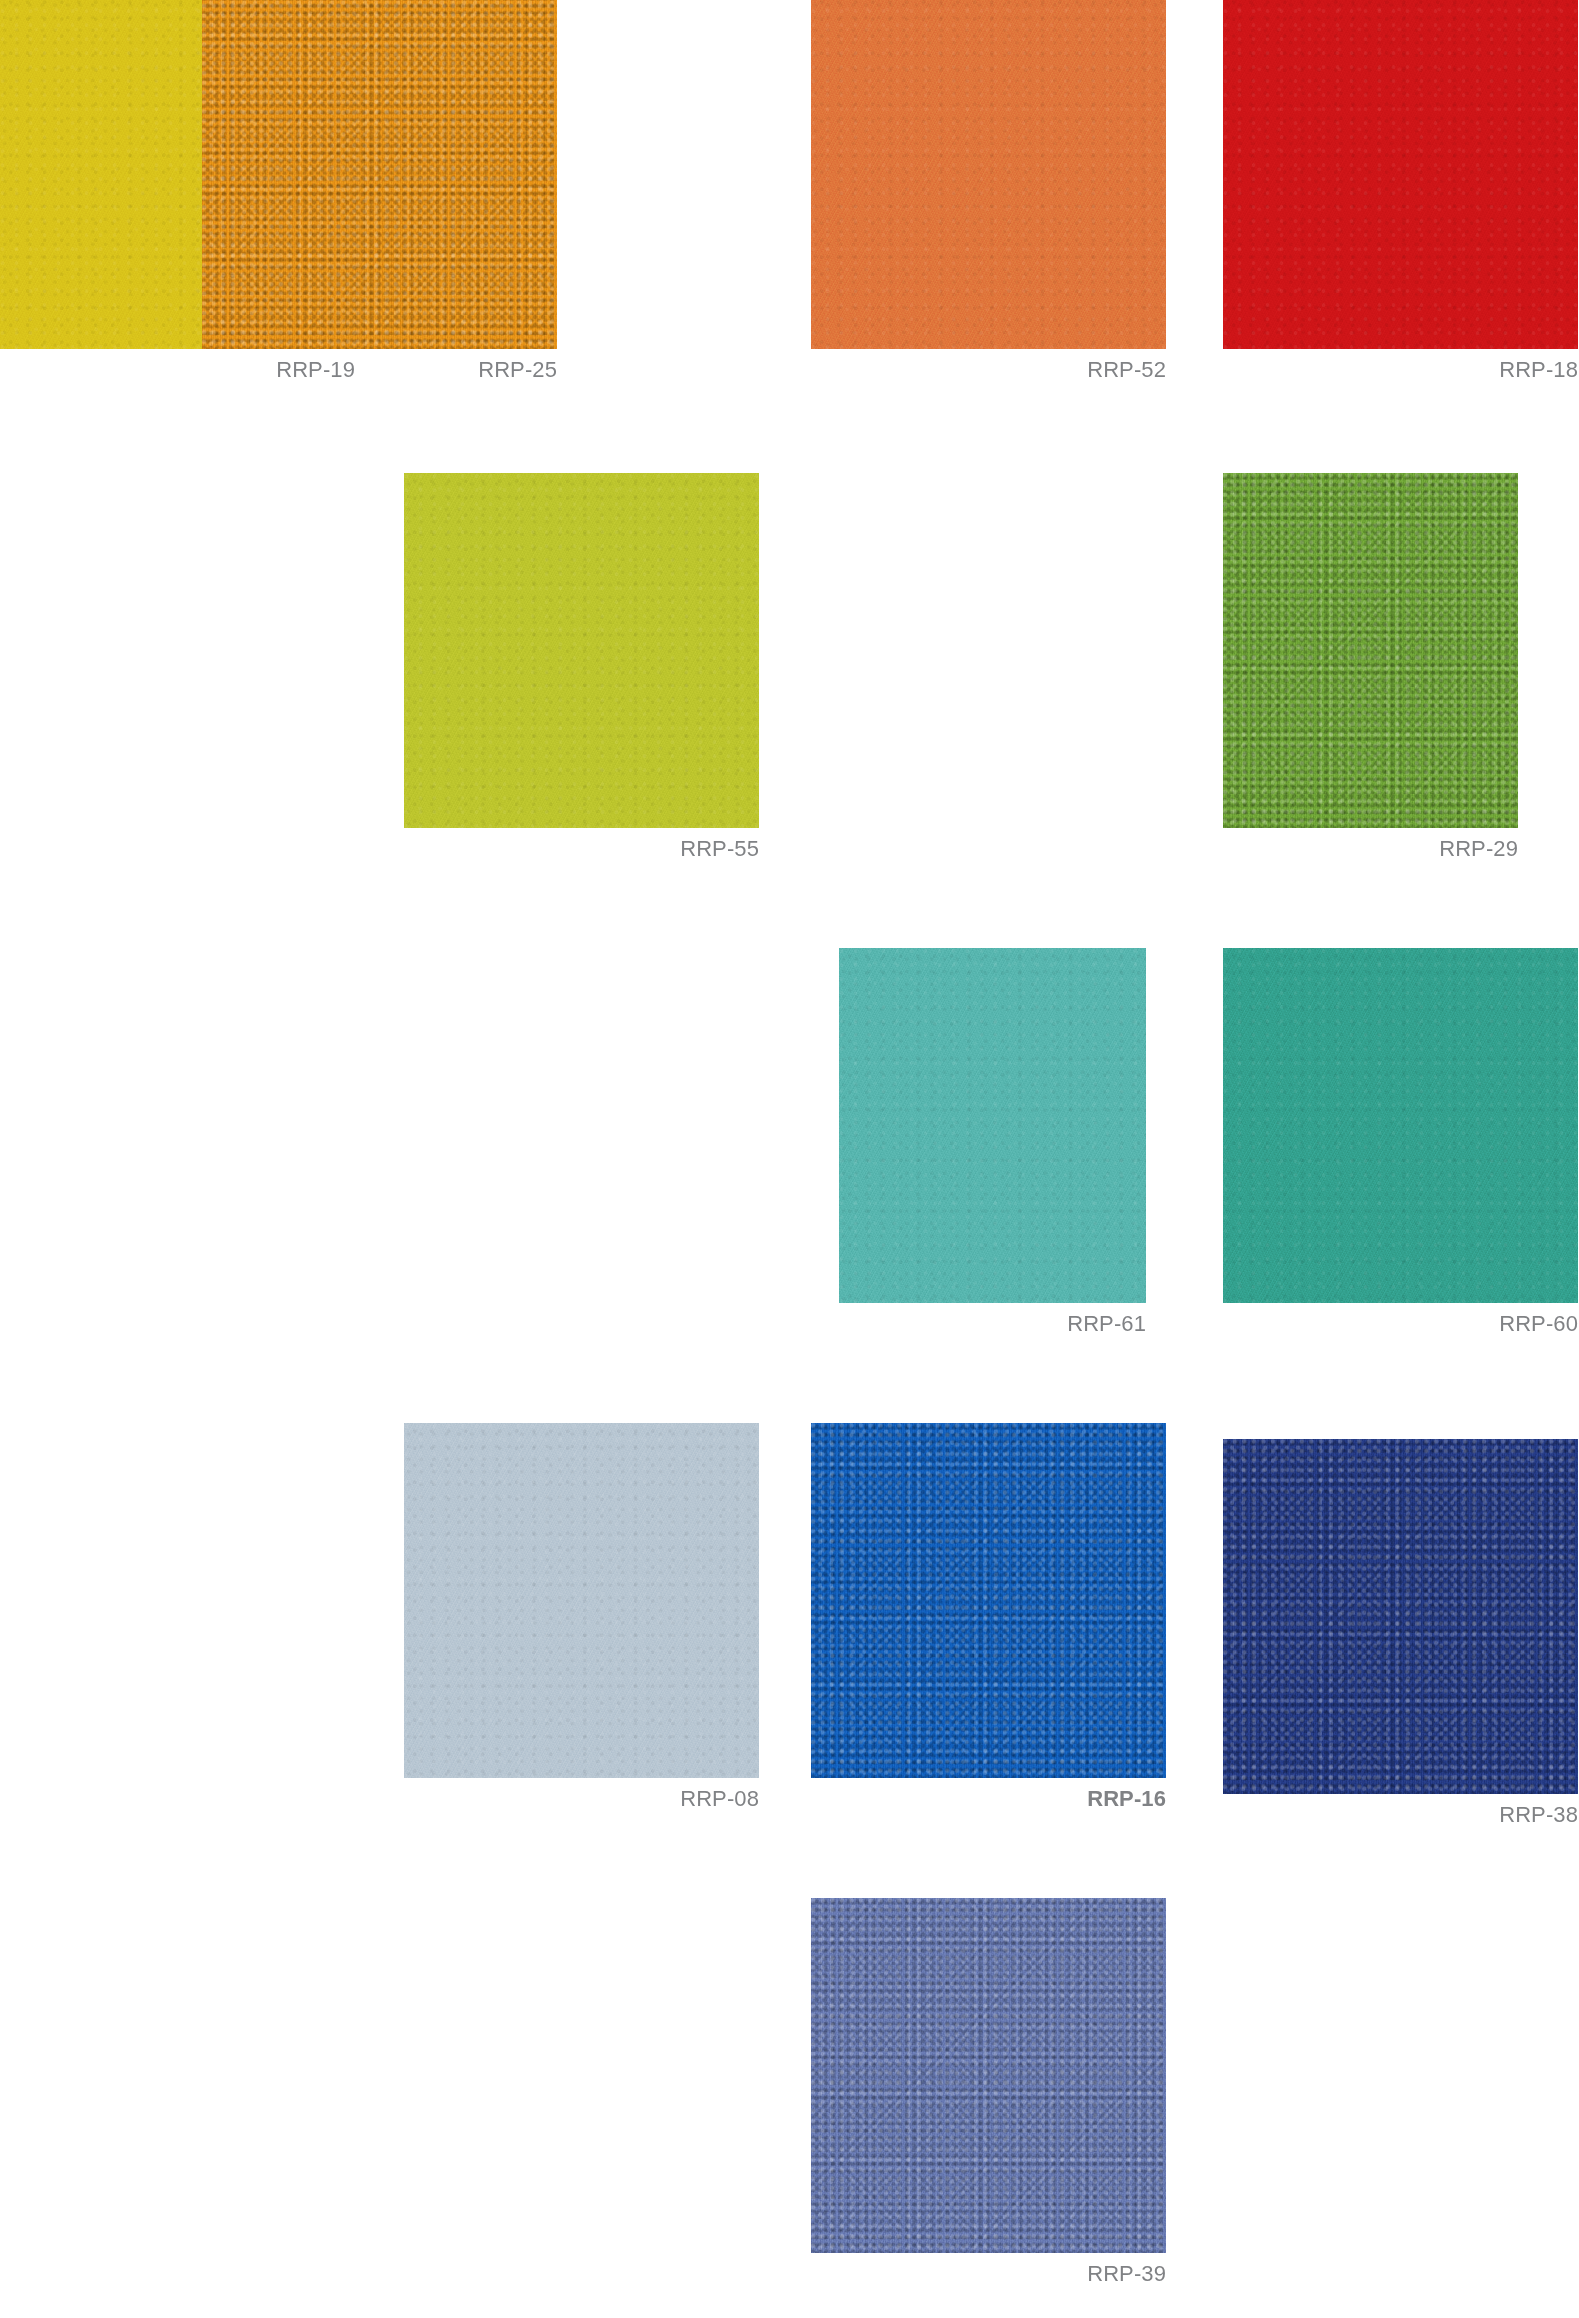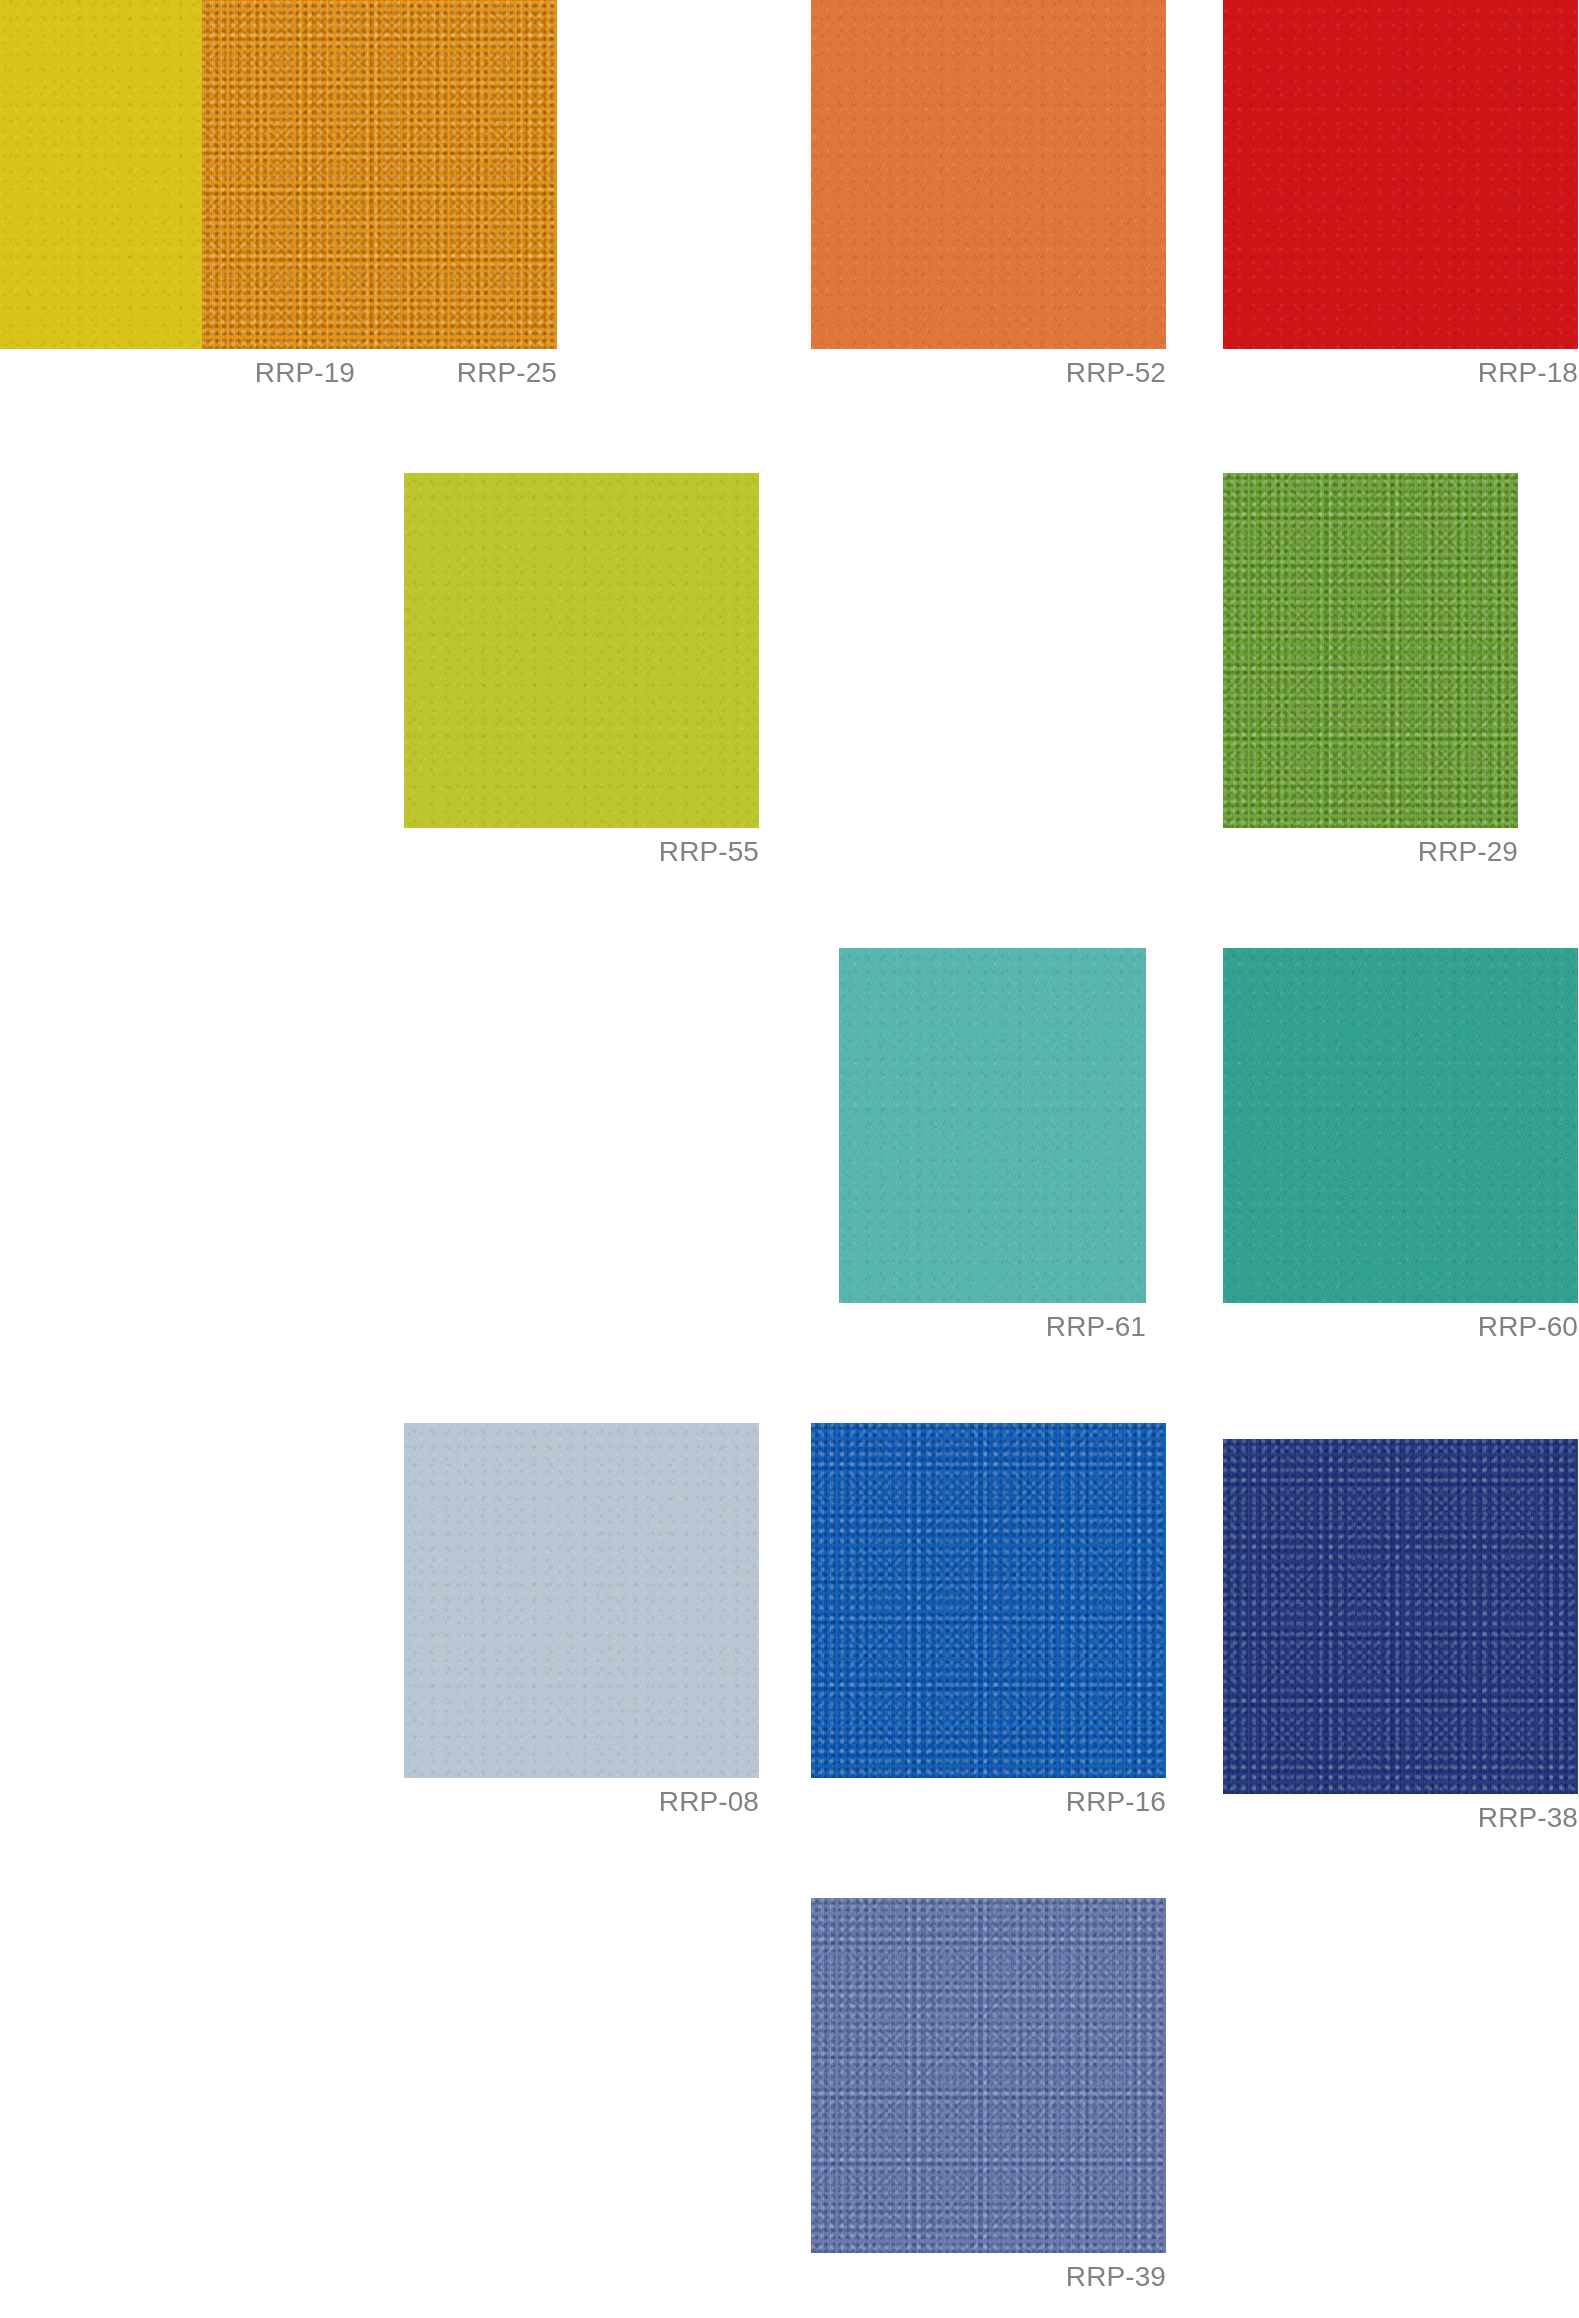--- a/index.html
+++ b/index.html
@@ -78,21 +78,21 @@
     opacity: 1;
   }
 
   .swatch-label {
     position: absolute;
     left: 0;
     width: 100%;
     top: 365px;
     text-align: right;
     font-family: "Liberation Sans", sans-serif;
-    font-size: 28px;
+    font-size: 22px;
     letter-spacing: 0.1px;
     color: #808285;
     white-space: nowrap;
     line-height: 1;
   }
 </style>
 </head>
 <body>
 
 <div id="palette-sheet">
@@ -128,21 +128,21 @@
     <div class="swatch-cell" style="left: 1223px; top: 948px; width: 355px; height: 399px;">
       <div class="swatch-chip" style="height: 355px; background-color: rgb(50, 160, 141);"></div>
       <div class="swatch-label" style="top: 365px;">RRP-60</div>
     </div>
     <div class="swatch-cell" style="left: 404px; top: 1423px; width: 355px; height: 399px;">
       <div class="swatch-chip" style="height: 355px; background-color: rgb(183, 198, 210);"></div>
       <div class="swatch-label" style="top: 365px;">RRP-08</div>
     </div>
     <div class="swatch-cell" style="left: 811px; top: 1423px; width: 355px; height: 399px;">
       <div class="swatch-chip mottled" style="height: 355px; background-color: rgb(11, 93, 193);"></div>
-      <div class="swatch-label" style="top: 365px;">RRP-16</div>
+      <div class="swatch-label" style="top: 365px; font-weight: bold;">RRP-16</div>
     </div>
     <div class="swatch-cell" style="left: 1223px; top: 1423px; width: 355px; height: 399px; margin-top: 16px;">
       <div class="swatch-chip mottled" style="height: 355px; background-color: rgb(31, 54, 133);"></div>
       <div class="swatch-label" style="top: 365px;">RRP-38</div>
     </div>
     <div class="swatch-cell" style="left: 811px; top: 1898px; width: 355px; height: 399px;">
       <div class="swatch-chip mottled" style="height: 355px; background-color: rgb(102, 121, 182);"></div>
       <div class="swatch-label" style="top: 365px;">RRP-39</div>
     </div>
   </div>

